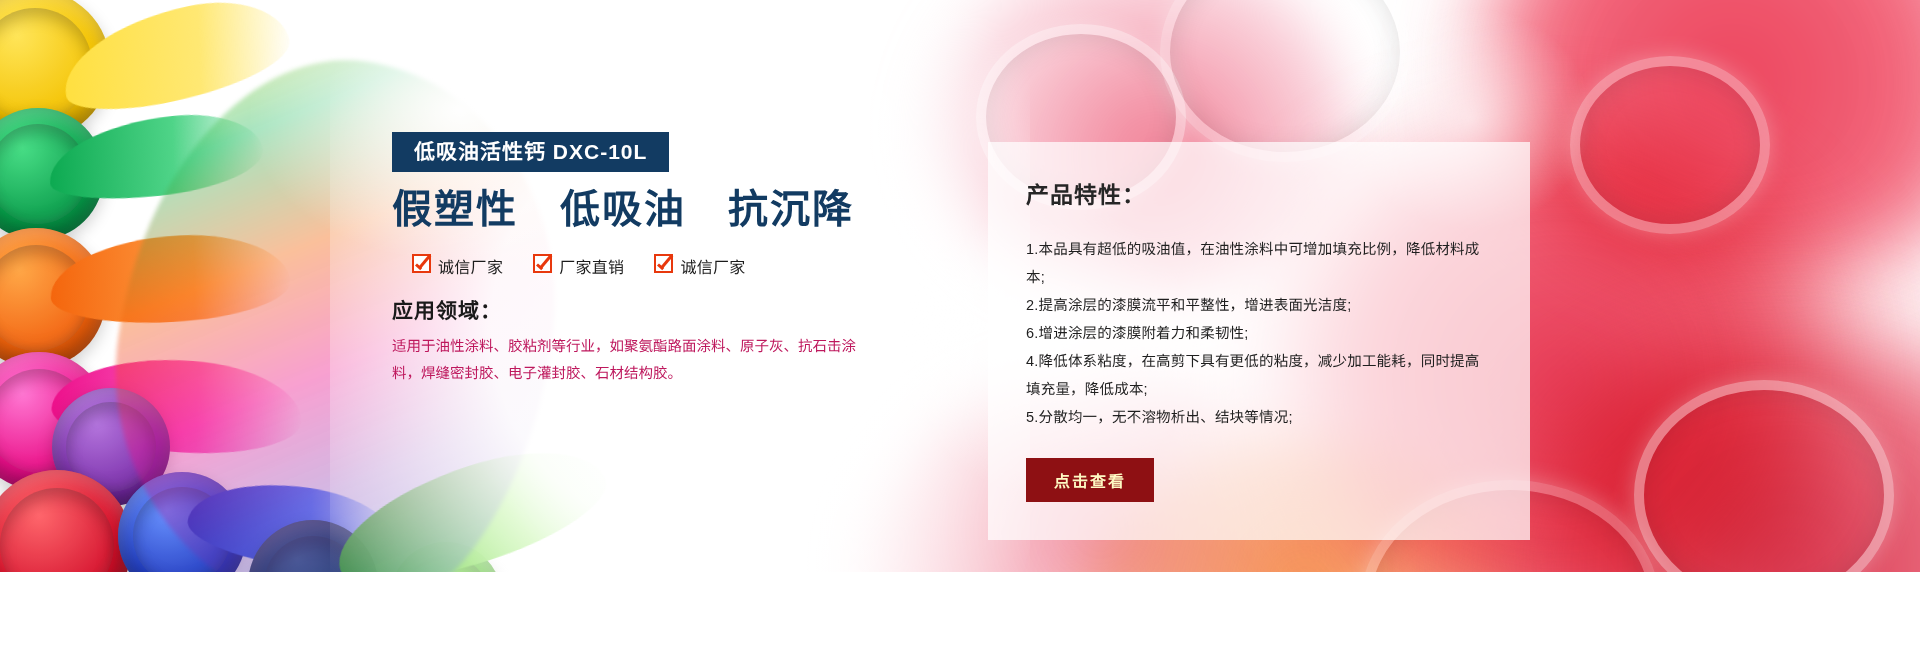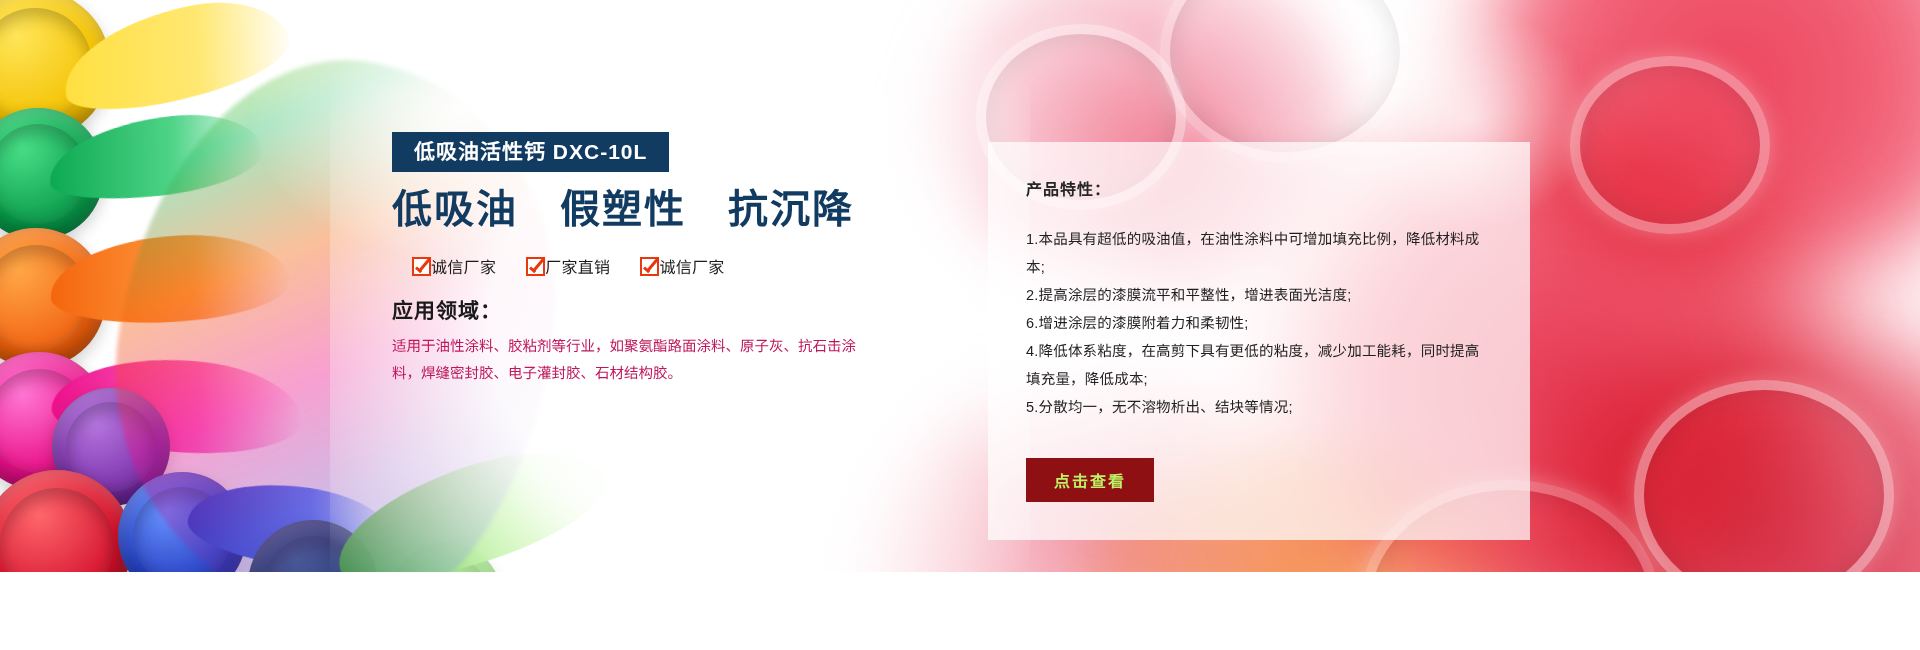--- a/index.html
+++ b/index.html
@@ -127,21 +127,21 @@
     white-space: nowrap;
   }
 
   .features {
     margin-top: 22px;
     display: flex;
     gap: 30px;
     padding-left: 20px;
     align-items: center;
   }
-  .feature { display: flex; align-items: center; white-space: nowrap; }
+  .feature { display: flex; align-items: flex-start; gap: 7px; white-space: nowrap; }
   .feature-label { font-size: 16px; color: #1b1b1b; letter-spacing: .3px; }
 
   .check-icon {
     width: 19px; height: 19px;
     border: 2px solid #e8380d;
     position: relative;
     flex: 0 0 auto;
     background: #fff;
   }
   .check-icon::before {
@@ -185,42 +185,42 @@
     left: 988px;
     top: 142px;
     width: 542px;
     height: 398px;
     background: rgba(255,255,255,.72);
     z-index: 30;
     padding: 34px 38px 0 38px;
   }
 
   .panel-title {
-    font-size: 16px;
+    font-size: 23px;
     font-weight: 700;
     color: #262626;
     letter-spacing: 1px;
   }
 
   .panel-list {
     margin-top: 26px;
     font-size: 14.5px;
     color: #1f1f1f;
     line-height: 1.93;
     letter-spacing: .2px;
   }
   .panel-list li { list-style: none; }
 
   .cta {
     position: absolute;
     left: 38px;
     bottom: 38px;
     display: inline-block;
     background: #8e1013;
-    color: #bef264;
+    color: #fef9c3;
     font-size: 16px;
     font-weight: 700;
     letter-spacing: 2px;
     padding: 10px 28px;
     border: none;
     cursor: pointer;
     font-family: "Liberation Sans", "DejaVu Sans", sans-serif;
   }
 </style>
 </head>
@@ -320,22 +320,22 @@
     <div class="fade-center"></div>
     <div class="fade-left-top"></div>
   </div>
 
   <div class="copy">
 
     <div class="title-badge">低吸油活性钙 DXC-10L</div>
 
 
     <div class="keywords">
+      <span>假塑性</span>
       <span>低吸油</span>
-      <span>假塑性</span>
       <span>抗沉降</span>
     </div>
 
     <div class="features">
 
       <div class="feature">
         <span class="check-icon"></span>
         <span class="feature-label">诚信厂家</span>
       </div>
 

